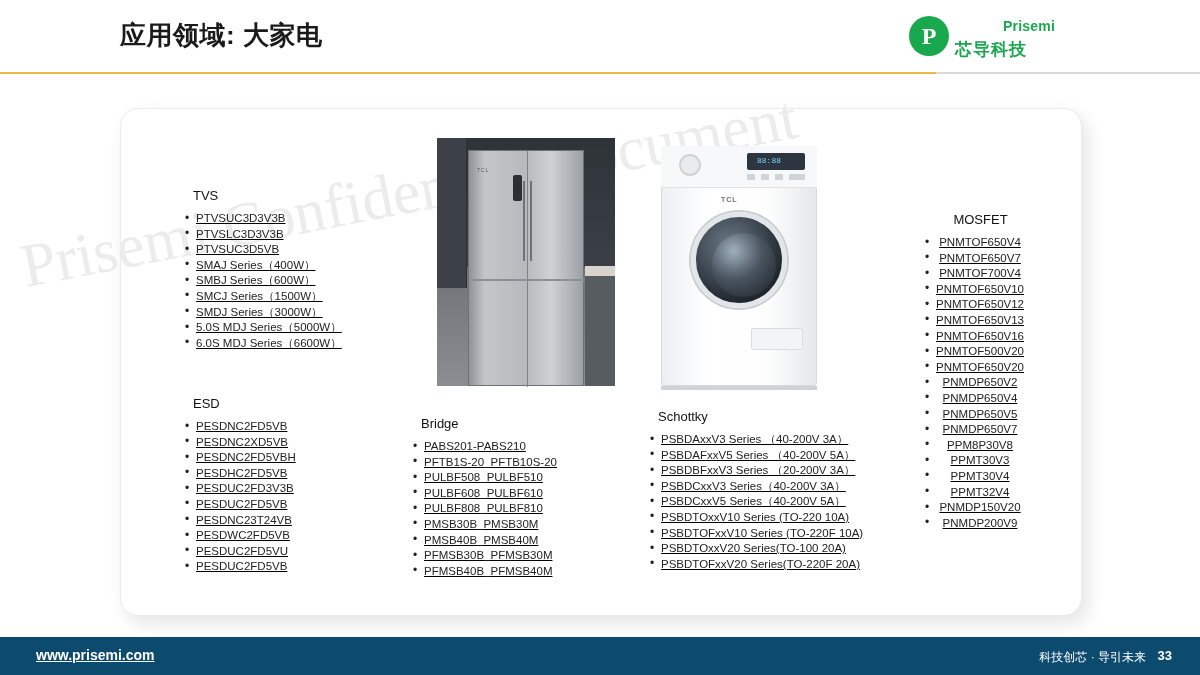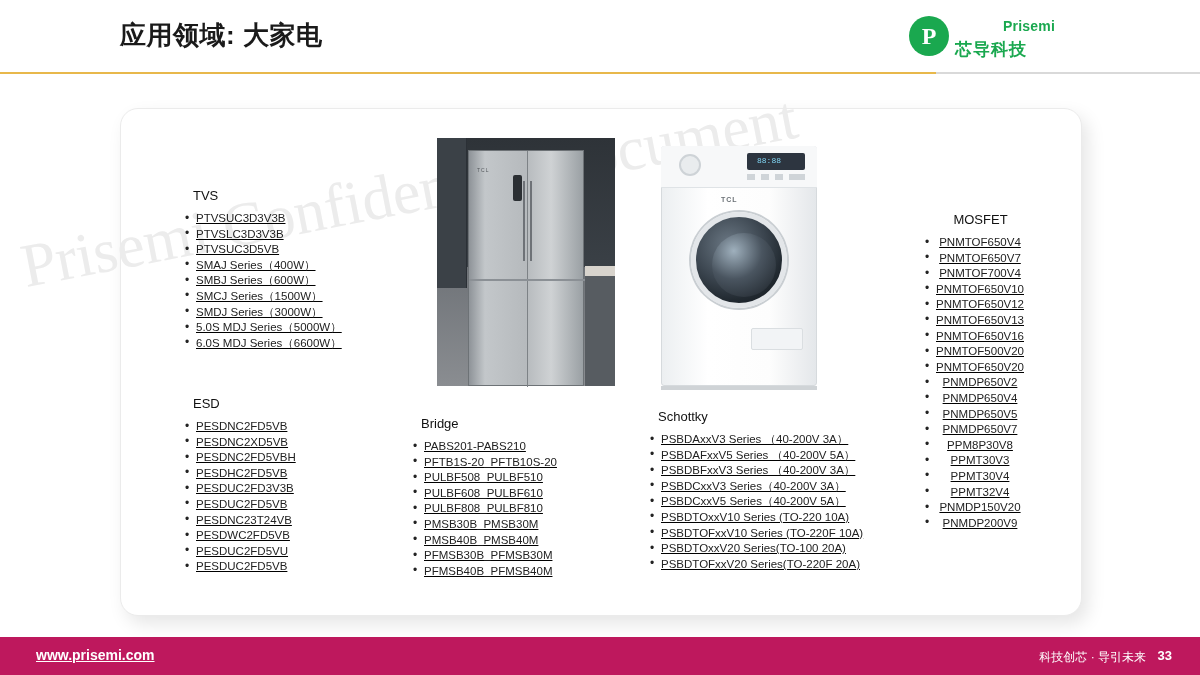--- a/index.html
+++ b/index.html
@@ -197,21 +197,21 @@
     background: #f2f4f6; border: 1px solid #dadee1; border-radius: 2px;
   }
   .washer .feet {
     position: absolute; left: 6px; top: 244px; width: 156px; height: 4px;
     background: #cfd3d6;
   }
 
   
   .footer {
     position: absolute; left: 0; top: 637px; width: 1200px; height: 38px;
-    background: #be185d;
+    background: #0c4a6e;
   }
   .footer-url {
     position: absolute; left: 36px; top: 10px;
     font-size: 14px; font-weight: bold; color: #ffffff;
   }
   .footer-slogan {
     position: absolute; right: 54px; top: 12px;
     font-size: 12px; color: #ffffff;
   }
   .footer-page {
@@ -309,21 +309,21 @@
     <li>PFMSB30B_PFMSB30M</li>
     <li>PFMSB40B_PFMSB40M</li>
   </ul>
 </div>
 
 <div class="col" id="col-schottky">
   <h3>Schottky</h3>
   <ul>
     <li>PSBDAxxV3 Series （40-200V 3A）</li>
     <li>PSBDAFxxV5 Series （40-200V 5A）</li>
-    <li>PSBDBFxxV3 Series （40-200V 3A）</li>
+    <li>PSBDBFxxV3 Series （20-200V 3A）</li>
     <li>PSBDCxxV3 Series（40-200V 3A）</li>
     <li>PSBDCxxV5 Series（40-200V 5A）</li>
     <li>PSBDTOxxV10 Series (TO-220 10A)</li>
     <li>PSBDTOFxxV10 Series (TO-220F 10A)</li>
     <li>PSBDTOxxV20 Series(TO-100 20A)</li>
     <li>PSBDTOFxxV20 Series(TO-220F 20A)</li>
   </ul>
 </div>
 
 <div class="col" id="col-mosfet">

